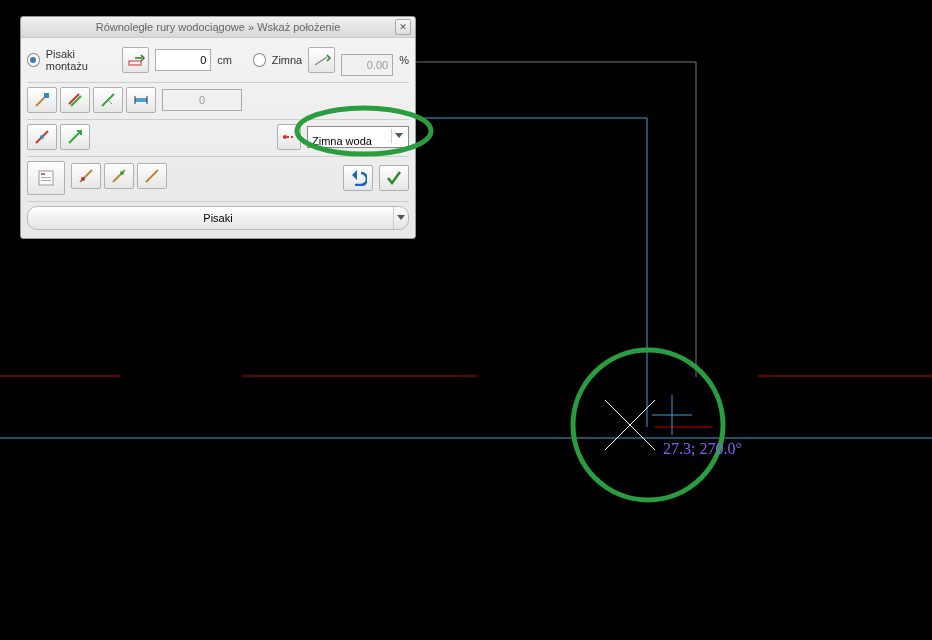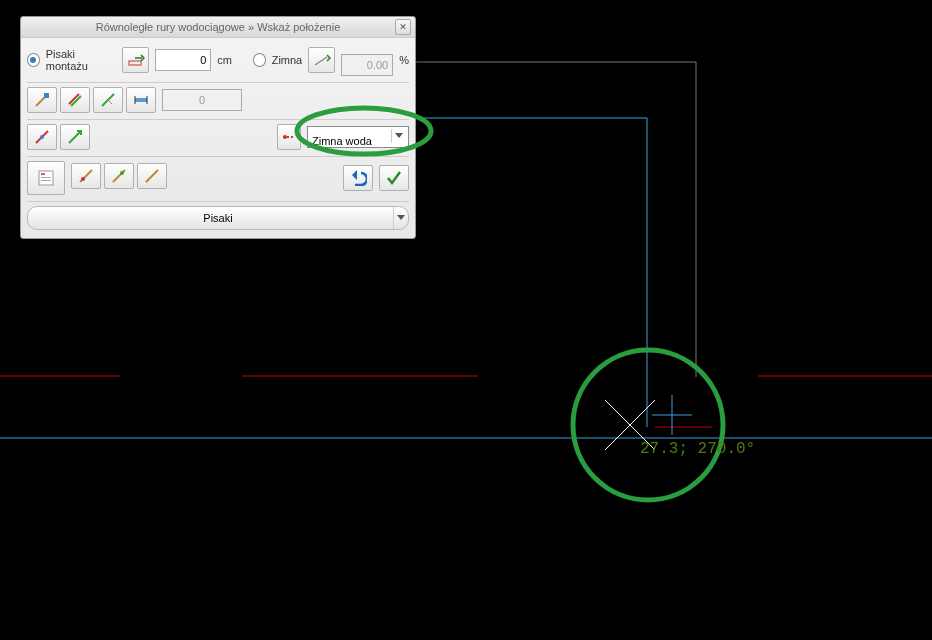--- a/index.html
+++ b/index.html
@@ -19,21 +19,21 @@
 .txt{height:20px;border:1px solid #aaa;background:#fff;text-align:right;padding:0 4px;font-size:11px}
 .txt.ro{background:#f0f0f0;color:#999}
 .unit{color:#333}
 .sep{height:1px;background:#ccc;margin:4px 0}
 .sel{height:20px;border:1px solid #8a8a8a;background:#fff;display:flex;align-items:flex-end;padding:0 4px;gap:4px;cursor:pointer;position:relative}
 .sel .ar{position:absolute;right:2px;top:2px;width:14px;height:14px;border-left:1px solid #ccc;display:flex;align-items:center;justify-content:center}
 .ar svg,.dd svg{display:block}
 .btn{height:22px;border:1px solid #b8b8b8;background:linear-gradient(#fff,#e4e4e4);border-radius:10px;display:flex;align-items:center;justify-content:center;cursor:pointer;position:relative}
 .dd{width:14px;border-left:1px solid #ccc;height:100%;display:flex;align-items:center;justify-content:center;position:absolute;right:0;top:0}
 .ico-row{display:flex;gap:3px}
-.cursor-txt{position:absolute;color:#4d7c0f;font-family:Liberation Mono, monospace;font-size:16px;left:640px;top:440px}
+.cursor-txt{position:absolute;color:#8b5cf6;font-family:Liberation Serif, serif;font-size:16px;left:663px;top:440px}
 </style>
 </head>
 <body>
 
 <div class="canvas">
 <svg width="932" height="640">
 
   <line x1="413" y1="62" x2="696" y2="62" stroke="#777" stroke-width="1"></line>
   <line x1="696" y1="62" x2="696" y2="377" stroke="#777" stroke-width="1"></line>
 

